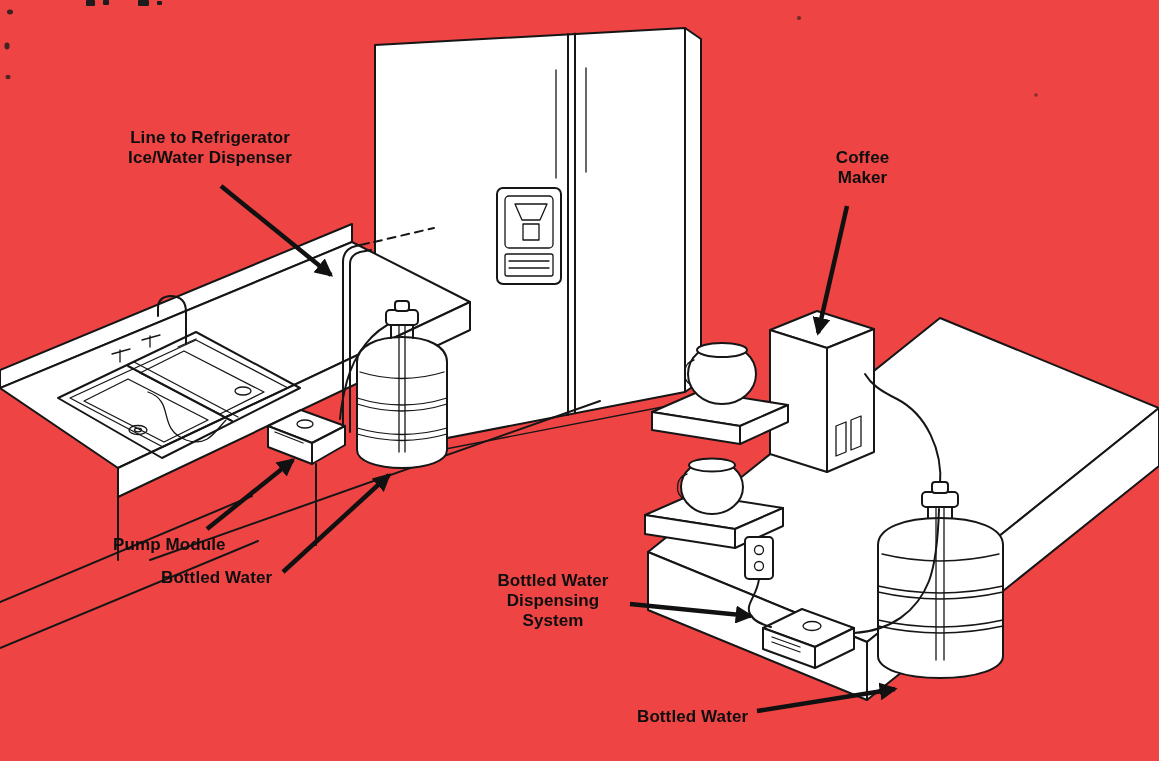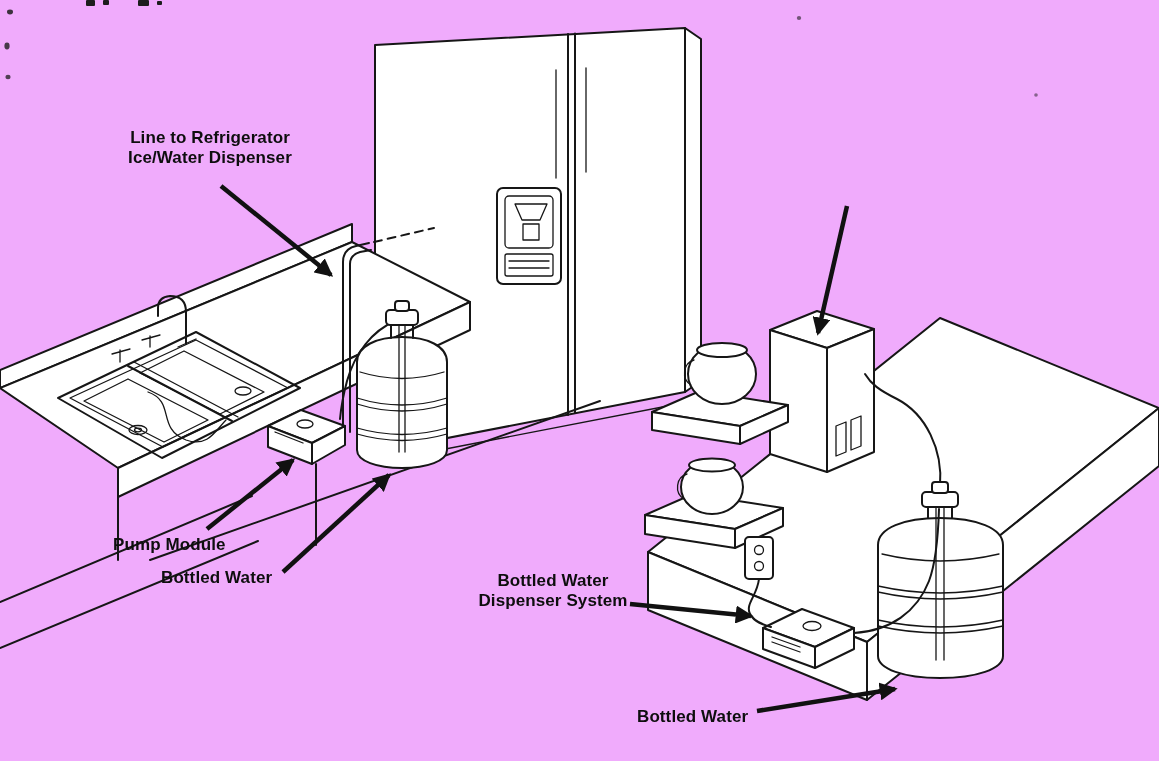--- a/index.html
+++ b/index.html
@@ -1,18 +1,18 @@
 <!DOCTYPE html>
 <html><head>
 <meta charset="utf-8">
 <style>
   * { margin:0; padding:0; box-sizing:border-box; }
   html,body { background:#ffffff; }
   body { font-family:"Liberation Sans", sans-serif; }
-  .stage { position:relative; width:1159px; height:761px; background:#f0abfc; overflow:hidden; }
+  .stage { position:relative; width:1159px; height:761px; background:#ef4444; overflow:hidden; }
   .stage svg { position:absolute; left:0; top:0; }
   .diagram-label {
     position:absolute;
     font-weight:700;
     font-size:17px;
     line-height:1.18;
     color:#0e0e0e;
     letter-spacing:0.1px;
     white-space:nowrap;
   }
@@ -191,21 +191,25 @@
 
   <div class="diagram-label center" style="left:110px; top:128px; width:200px;">
     <span>Line to Refrigerator</span><br>
     <span>Ice/Water Dispenser</span>
   </div>
 
   <div class="diagram-label" style="left:113px; top:535px;">Pump Module</div>
 
   <div class="diagram-label" style="left:161px; top:568px;">Bottled Water</div>
 
+  <div class="diagram-label center" style="left:815px; top:148px; width:95px;">
+    <span>Coffee</span><br>
+    <span>Maker</span>
+  </div>
 
   <div class="diagram-label center" style="left:478px; top:571px; width:150px;">
     <span>Bottled Water</span><br>
-    <span>Dispenser System</span>
+    <span>Dispensing System</span>
   </div>
 
   <div class="diagram-label" style="left:637px; top:707px;">Bottled Water</div>
 
 </div>
 
 </body></html>

